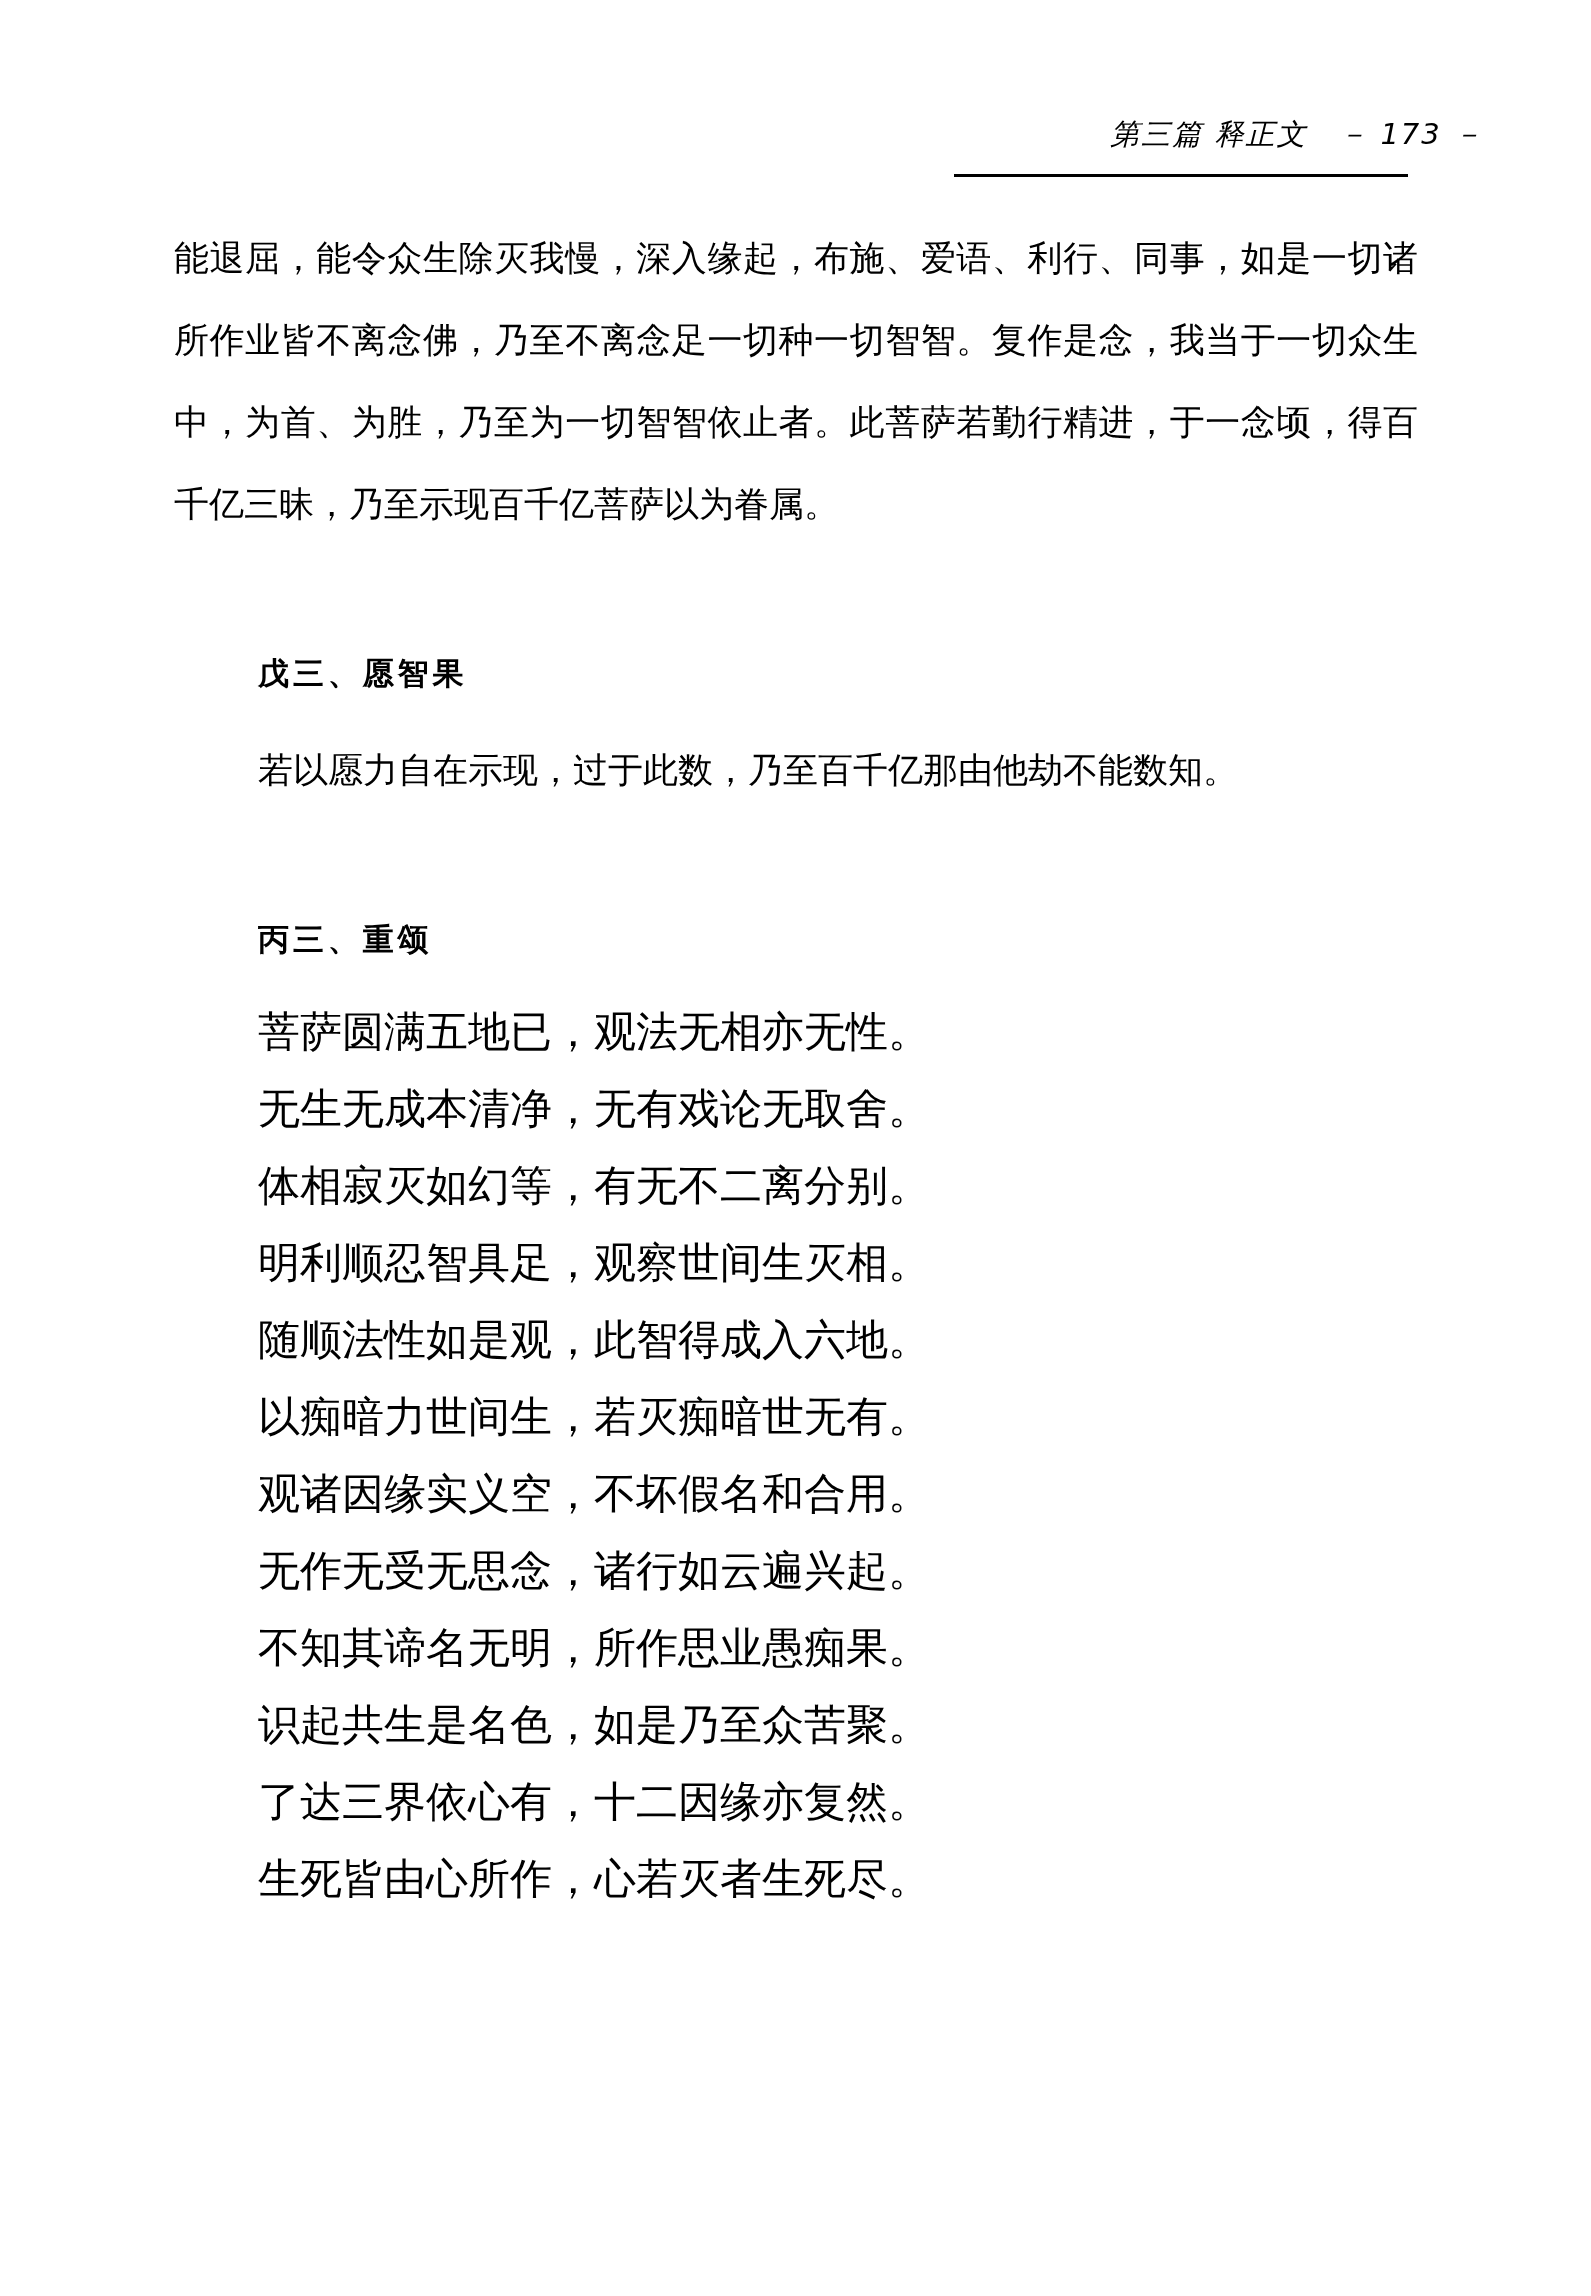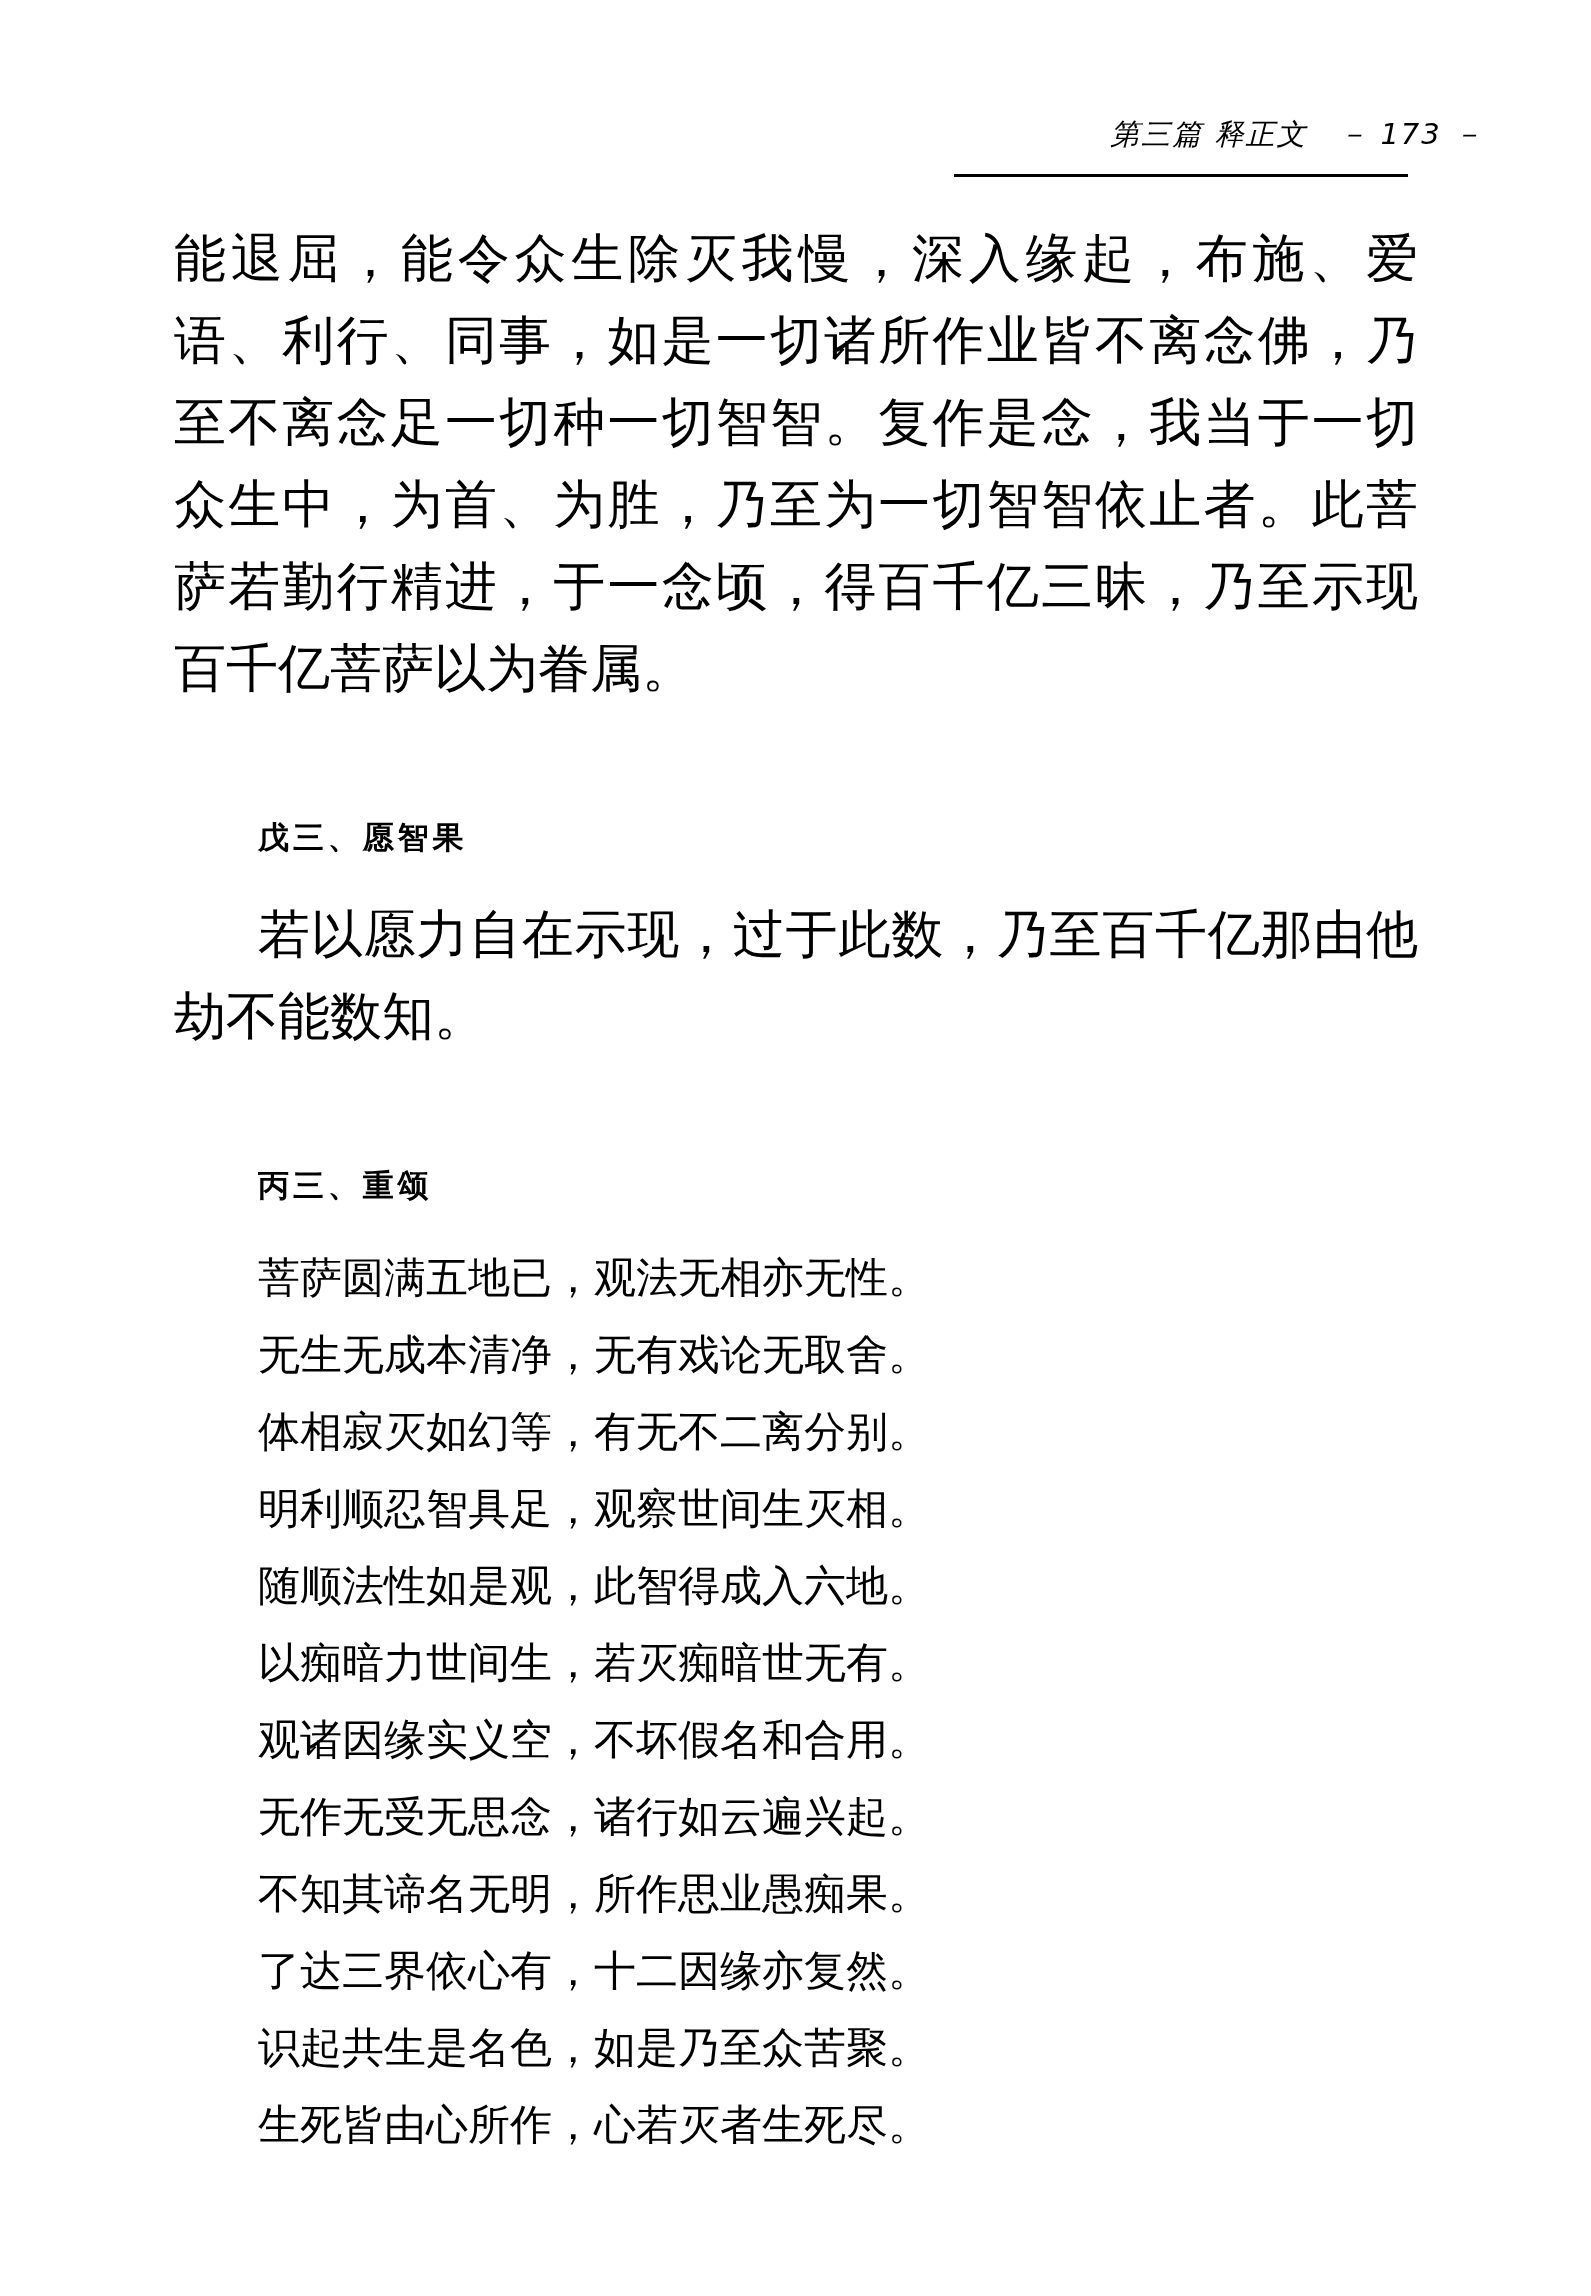--- a/index.html
+++ b/index.html
@@ -46,21 +46,21 @@
     height: 2.9px;
     background: #000000;
   }
   .content {
     position: absolute;
     left: 174px;
     top: 217px;
     width: 1244px;
   }
   .para {
-    font-size: 52px;
+    font-size: 35px;
     line-height: 82px;
     text-align: justify;
     text-indent: 0;
     letter-spacing: 0px;
     margin: 0;
   }
   .para.indent {
     text-indent: 84px;
   }
   .spacer-lg { height: 90px; }
@@ -126,19 +126,19 @@
 
     <p class="verse-line">菩萨圆满五地已，观法无相亦无性。</p>
     <p class="verse-line">无生无成本清净，无有戏论无取舍。</p>
     <p class="verse-line">体相寂灭如幻等，有无不二离分别。</p>
     <p class="verse-line">明利顺忍智具足，观察世间生灭相。</p>
     <p class="verse-line">随顺法性如是观，此智得成入六地。</p>
     <p class="verse-line">以痴暗力世间生，若灭痴暗世无有。</p>
     <p class="verse-line">观诸因缘实义空，不坏假名和合用。</p>
     <p class="verse-line">无作无受无思念，诸行如云遍兴起。</p>
     <p class="verse-line">不知其谛名无明，所作思业愚痴果。</p>
+    <p class="verse-line">识起共生是名色，如是乃至众苦聚。</p>
     <p class="verse-line">了达三界依心有，十二因缘亦复然。</p>
-    <p class="verse-line">识起共生是名色，如是乃至众苦聚。</p>
     <p class="verse-line">生死皆由心所作，心若灭者生死尽。</p>
 
   </div>
 </div>
 
 
 </body></html>

